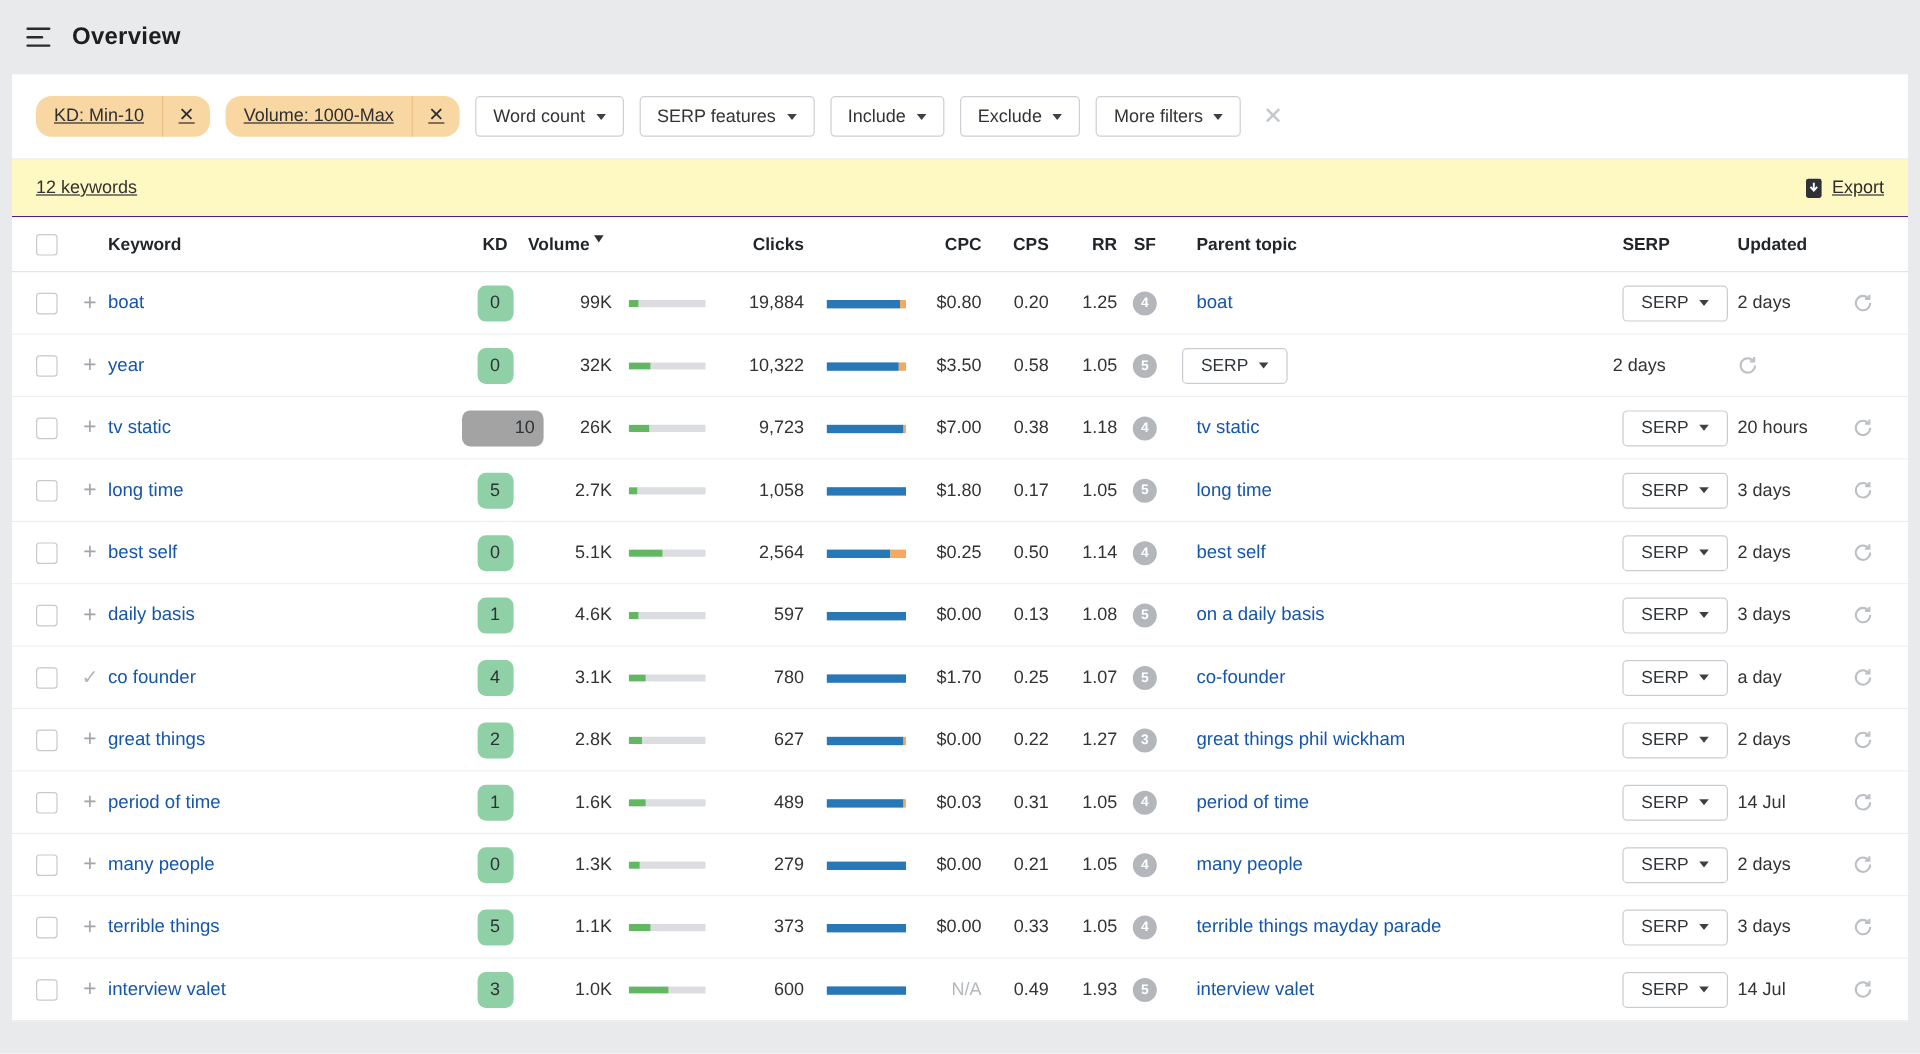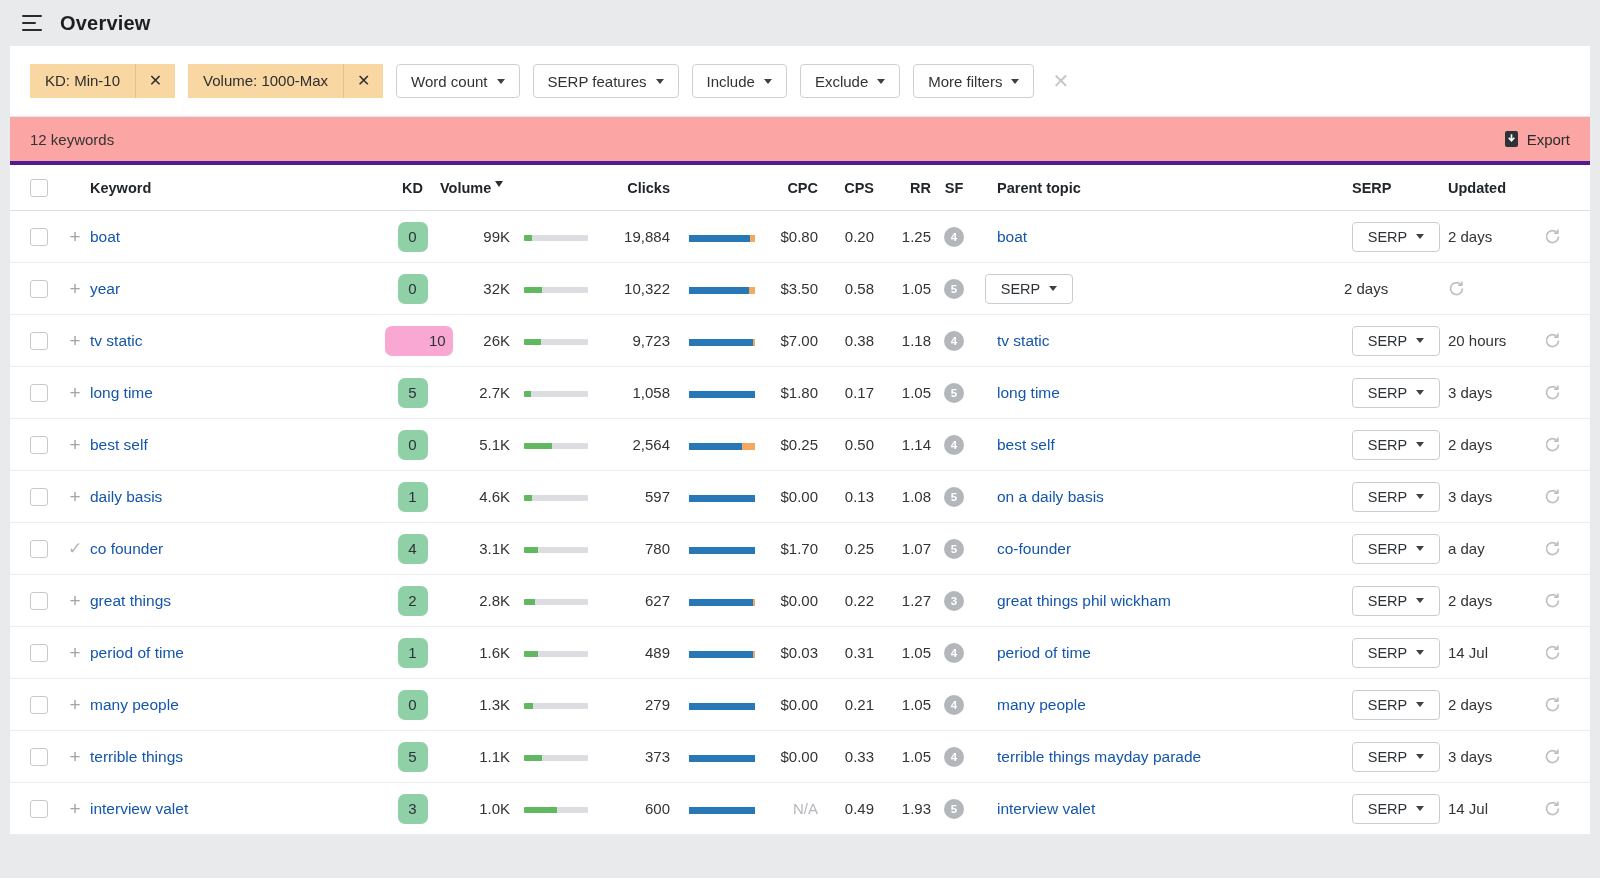--- a/index.html
+++ b/index.html
@@ -3,45 +3,45 @@
 <meta charset="utf-8">
 <style>
   * { box-sizing: border-box; margin: 0; padding: 0; }
   html,body { width:1600px; height:878px; overflow:hidden; }
   body {
     background:#e9eaec;
     font-family:"Liberation Sans", sans-serif;
     color:#333;
   }
   
-  .topbar { height:46px; display:flex; align-items:center; padding-left:22px; gap:18px; }
+  .topbar { height:62px; display:flex; align-items:center; padding-left:22px; gap:18px; }
   .hamburger { width:20px; height:16px; display:flex; flex-direction:column; justify-content:space-between; cursor:pointer; }
   .hamburger span { display:block; height:2.4px; background:#2b2b2b; border-radius:1px; }
   .hamburger span:nth-child(1){ width:20px; }
   .hamburger span:nth-child(2){ width:14px; }
   .hamburger span:nth-child(3){ width:20px; }
   .page-title { font-size:20px; font-weight:bold; color:#1e1e1f; letter-spacing:.2px; }
 
   
   .panel { margin:0 10px; background:#fff; }
 
   
   .filter-row { display:flex; align-items:center; gap:13px; padding:18px 20px; border-bottom:1px solid #e4e6e8; }
-  .chip { display:flex; align-items:flex-start; background:#f9d7a2; border-radius:0; overflow:hidden; font-size:15px; color:#2e2e2e; }
+  .chip { display:flex; align-items:flex-start; background:#f9d7a2; border-radius:13px; overflow:hidden; font-size:15px; color:#2e2e2e;text-decoration:underline; }
   .chip-label { padding:0 15px; line-height:34px; white-space:nowrap; }
   .chip-x { width:40px; line-height:34px; text-align:center; border-left:1px solid #eac184; font-size:16px; color:#2e2e2e; cursor:pointer; }
   .drop-btn { display:flex; align-items:center; gap:9px; height:34px; padding:0 14px; background:#fff;
               border:1px solid #ccd0d4; border-radius:4px; font-size:15px; color:#333;
               font-family:"Liberation Sans", sans-serif; cursor:pointer; white-space:nowrap; }
   .caret { width:0; height:0; border-left:4px solid transparent; border-right:4px solid transparent; border-top:5px solid #3c4146; }
   .clear-x { color:#c3c7cb; font-size:20px; margin-left:5px; cursor:pointer; line-height:1; }
 
   
-  .count-bar { height:48px; background:#fca5a5; border-bottom:4px solid #4c1d95;
-               display:flex; align-items:center; justify-content:space-between; padding:0 20px; font-size:15px; }
+  .count-bar { height:48px; background:#fef9c3; border-bottom:1px solid #4c1d95;
+               display:flex; align-items:center; justify-content:space-between; padding:0 20px; font-size:15px;text-decoration:underline; }
   .export { display:flex; align-items:center; gap:8px; cursor:pointer; color:#2b2b2b; }
 
   
   .grid { display:grid;
     grid-template-columns:50px 30px 295px 55px 70px 85px 75px 86px 62px 56px 57px 46px 1fr 104px 96px 46px;
     align-items:center; }
   .thead { height:46px; font-size:14.5px; font-weight:bold; color:#22262a; border-bottom:1px solid #dcdee0; background:#fff; }
   .row   { height:52px; font-size:15px; border-bottom:1px solid #eceded; background:#fff; }
   .cell  { white-space:nowrap; }
   .al { text-align:left; }  .ar { text-align:right; }  .ac { text-align:center; }
@@ -225,21 +225,21 @@
     </div>
   </div>
 
   <div class="grid row">
     <div class="cell"><span class="checkbox"></span></div>
     <div class="cell ac">
       <span class="plus">+</span>
       
     </div>
     <div class="cell al"><a class="kw-link">tv static</a></div>
-    <div class="cell ac"><span class="kd-badge" style="background: #f9a8d4; padding-left: 44px;">10</span></div>
+    <div class="cell ac"><span class="kd-badge" style="background: #a3a3a3; padding-left: 44px;">10</span></div>
     <div class="cell ar">26K</div>
     <div class="cell vol-cell"><span class="vol-track"><span class="vol-fill" style="width: 26%;"></span></span></div>
     <div class="cell ar">9,723</div>
     <div class="cell clicks-cell"><span class="clicks-track">
             <span class="cb-blue" style="width: 97%;"></span>
             <span class="cb-orange" style="width: 3%;"></span>
           </span></div>
     <div class="cell ar">$7.00</div>
     <div class="cell ar">0.38</div>
     <div class="cell ar">1.18</div>

